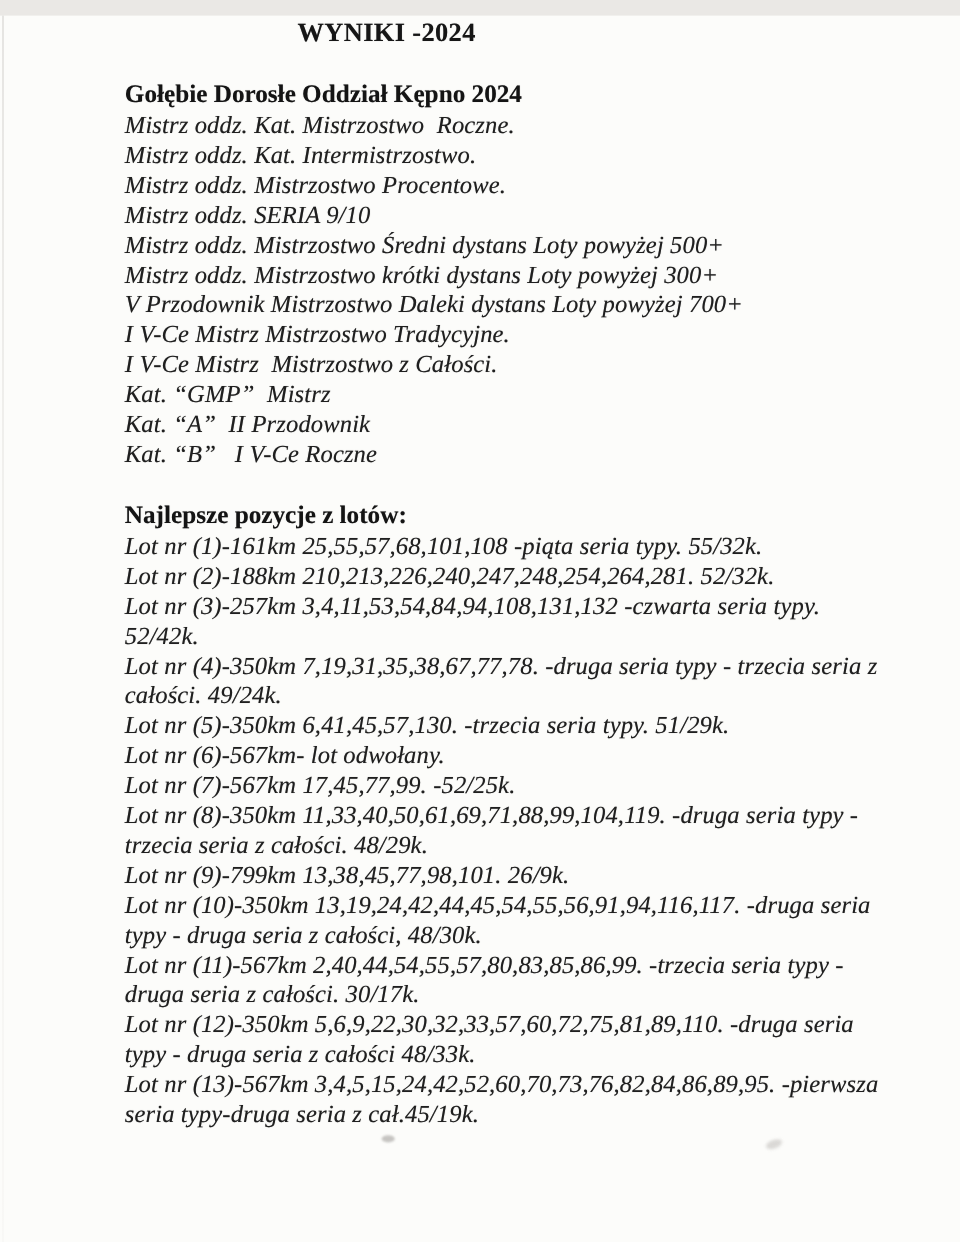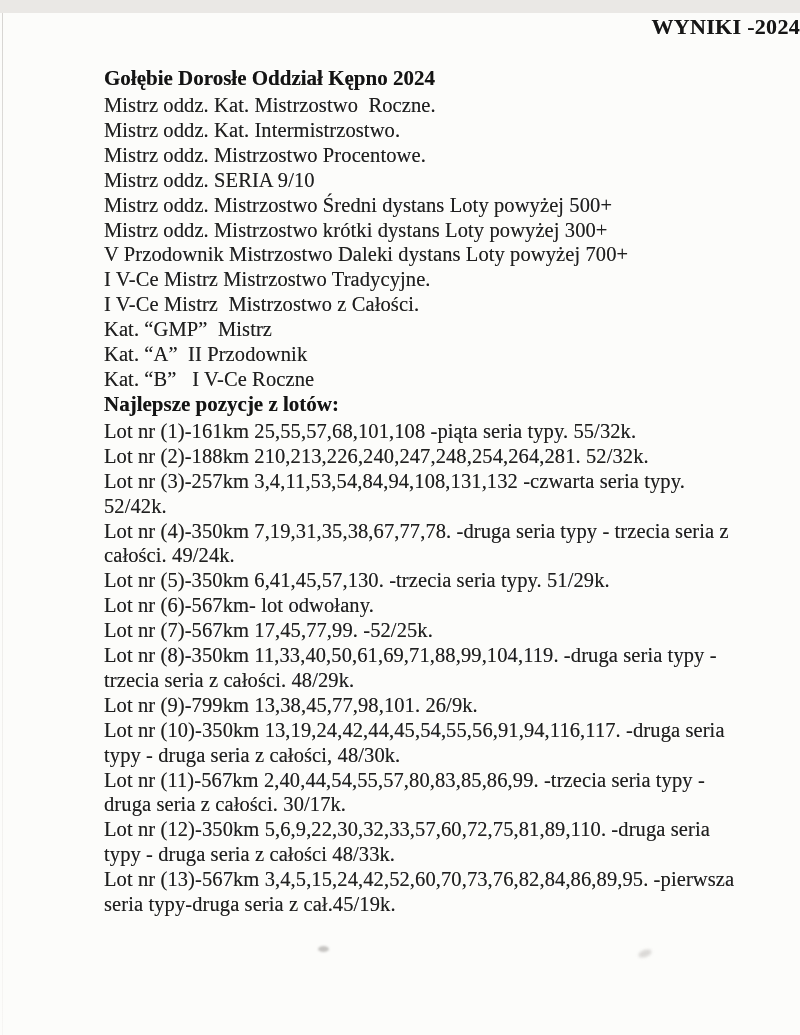--- a/index.html
+++ b/index.html
@@ -35,36 +35,35 @@
     text-shadow: 0 0 0.6px rgba(35,35,35,0.55);
   }
   .title {
     margin: 1px 0 0 248px;
     font-size: 22px;
     line-height: 25px;
     font-weight: bold;
     letter-spacing: 0.3px;
     white-space: pre;
     color: #161616;
-    text-align: right;
   }
   .section { margin-left: 104px; }
   .section-1 { margin-top: 27px; }
-  .section-2 { }
+  .section-2 { margin-top: 25px; }
   .section-heading {
     font-size: 21px;
     line-height: 25px;
     font-weight: bold;
     color: #141414;
     text-decoration-thickness: 2px;
     text-underline-offset: 4px;
     white-space: pre;
     display: inline-block;
   }
-  .lines { margin-top: 2px; }
+  .lines { margin-top: 2px; font-style: italic; }
   .text-line {
     font-size: 20.5px;
     line-height: 24.9px;
     letter-spacing: 0.1px;
     white-space: pre;
   }
   .ink-smudge {
     position: absolute;
     border-radius: 50%;
   }

